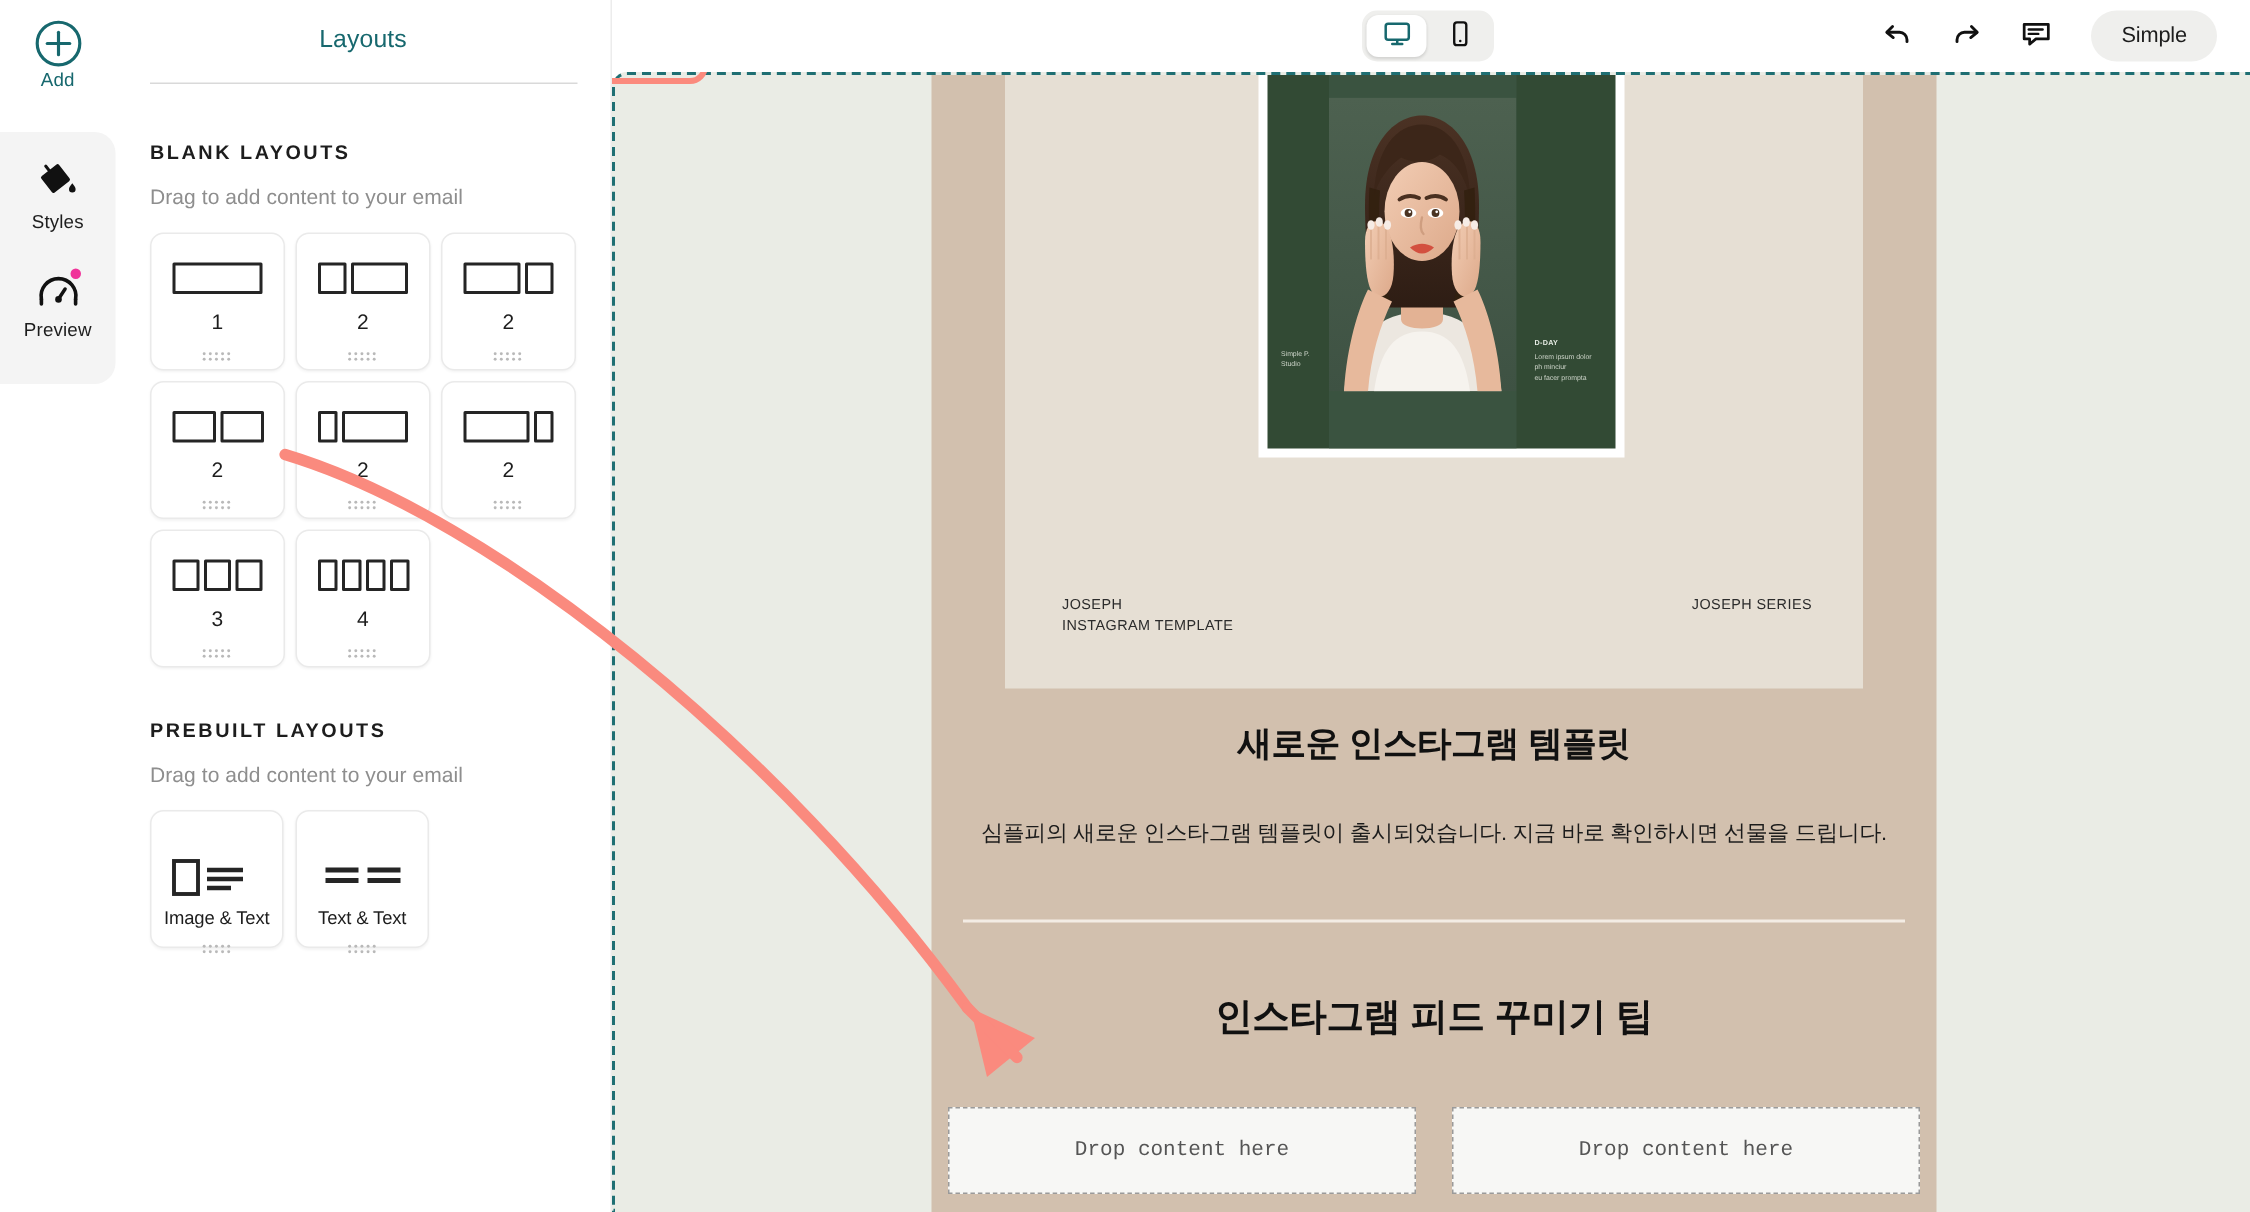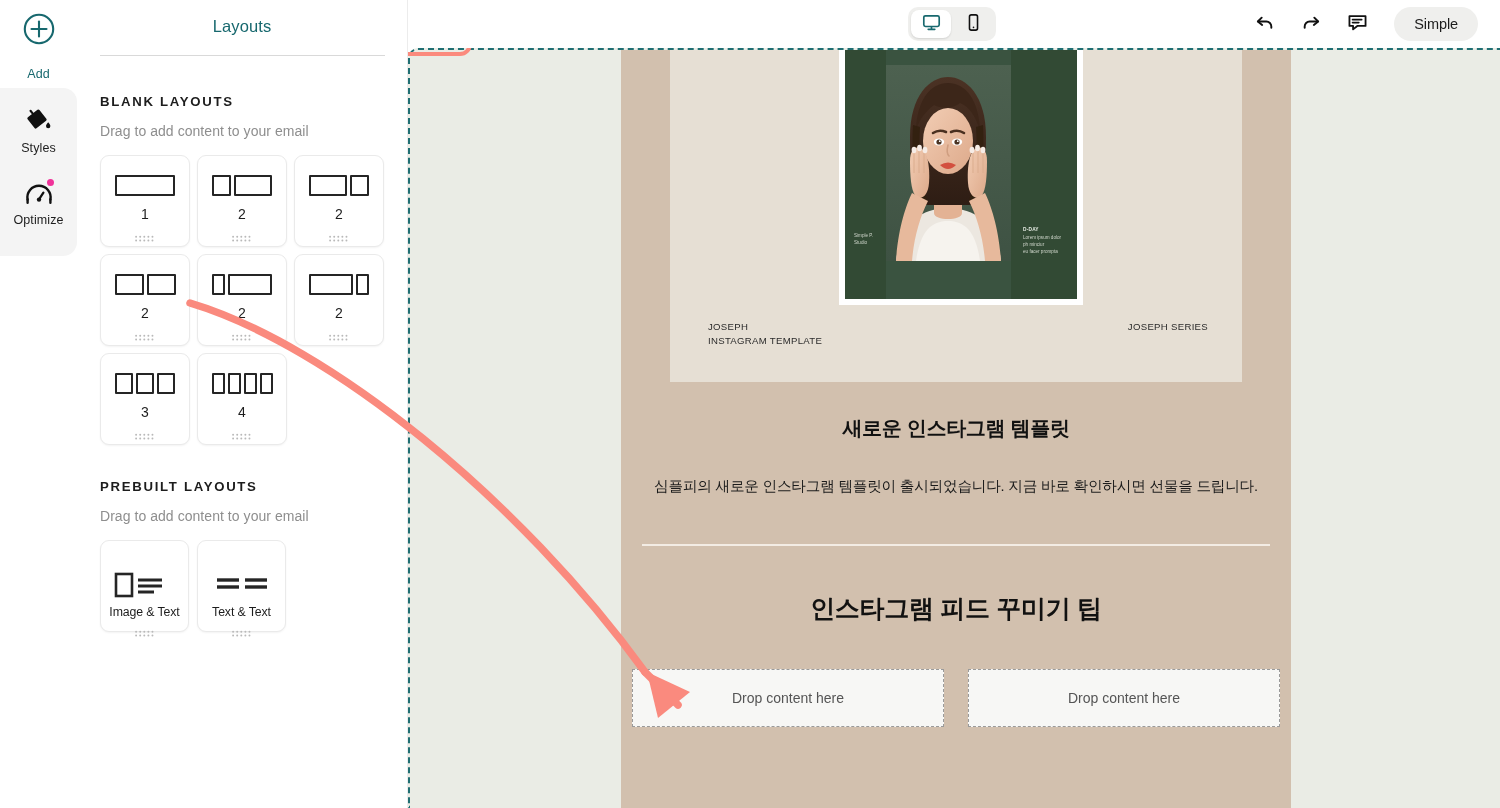--- a/index.html
+++ b/index.html
@@ -20,21 +20,21 @@
     background: #ffffff;
     z-index: 6;
   }
   .rail-add {
     position: absolute; left: 0; top: 12px; width: 77px;
     display: flex; flex-direction: column; align-items: center;
     cursor: pointer;
   }
   .rail-add .glyph { width: 34px; height: 34px; display:block; }
   .rail-add .lbl {
-    margin-top: 21px; font-size: 12.5px; color: #17686e; letter-spacing: .1px;
+    margin-top: 0; font-size: 12.5px; color: #17686e; letter-spacing: .1px;
   }
   .rail-panel {
     position: absolute; left: 0; top: 88px;
     width: 77px; height: 168px;
     background: #f4f4f4;
     border-top-right-radius: 14px;
     border-bottom-right-radius: 14px;
   }
   .rail-item {
     position: absolute; left: 0; width: 77px;
@@ -148,21 +148,21 @@
     position: absolute;
     left: 211px; top: 0;
     width: 670px; min-height: 760px;
     background: #d2c0ae;
   }
 
   
   .hero {
     position: relative;
     margin: 0 auto;
-    width: 572px; height: 332px;
+    width: 572px; height: 409px;
     background: #e6dfd4;
     overflow: hidden;
   }
   .poster {
     position: absolute;
     left: 169px; top: -45px;
     width: 244px; height: 300px;
     background: #ffffff;
     padding: 6px;
   }
@@ -197,23 +197,23 @@
     font-size: 9.6px; color: #2b2b2b; line-height: 1.45; letter-spacing: .3px;
     font-family: "Liberation Sans", sans-serif;
   }
   .hero .h-tr {
     position: absolute; right: 34px; bottom: 50px;
     font-size: 9.6px; color: #2b2b2b; letter-spacing: .3px;
   }
 
   
   .headline {
-    margin-top: 33px;
+    margin-top: 21px;
     text-align: center;
-    font-size: 20px; font-weight: bold; color: #111;
+    font-size: 23px; font-weight: bold; color: #111;
     letter-spacing: -.3px;
   }
   .subtext {
     margin-top: 35px;
     text-align: center;
     font-size: 14.6px; color: #1b1b1b;
     letter-spacing: -.2px;
   }
   .cta-wrap { text-align: center; margin-top: 35px; }
   .cta {
@@ -233,21 +233,21 @@
   }
   .headline2 {
     margin-top: 46px;
     text-align: center;
     font-size: 25px; font-weight: bold; color: #111;
     letter-spacing: -.3px;
   }
   .dropzones {
     margin: 44px auto 0 auto;
     width: 648px;
-    display: flex; gap: 24px;
+    display: flex; gap: 24px; font-family: Liberation Mono, monospace;
   }
   .dropzone {
     flex: 1 1 0;
     height: 58px;
     background: #f7f7f5;
     border: 1.6px dashed #9a9a9a;
     display: flex; align-items: center; justify-content: center;
     font-size: 14px; color: #555;
     cursor: pointer;
   }
@@ -339,21 +339,21 @@
     <div class="rail-item" style="top:178px;">
       <span class="glyph">
         <svg viewBox="0 0 30 30" width="30" height="30">
           <path d="M3.6 21.5a11.6 11.6 0 1 1 22.8 0" fill="none" stroke="#111" stroke-width="2.4" stroke-linecap="round"></path>
           <path d="M3.6 21.5v3.2M26.4 21.5v3.2" stroke="#111" stroke-width="2.4" stroke-linecap="round"></path>
           <path d="M15 21.3l4.4-6.6" stroke="#111" stroke-width="2.3" stroke-linecap="round"></path>
           <circle cx="15" cy="21.6" r="2.2" fill="#111"></circle>
         </svg>
         <span class="badge-dot"></span>
       </span>
-      <span class="lbl">Optimize</span>
+      <span class="lbl">Preview</span>
     </div>
   </div>
 
   <div class="panel">
 
     <div class="tabs">
       <div class="tab active">Layouts</div>
       <div class="tabs-underline"></div>
     </div>
 

